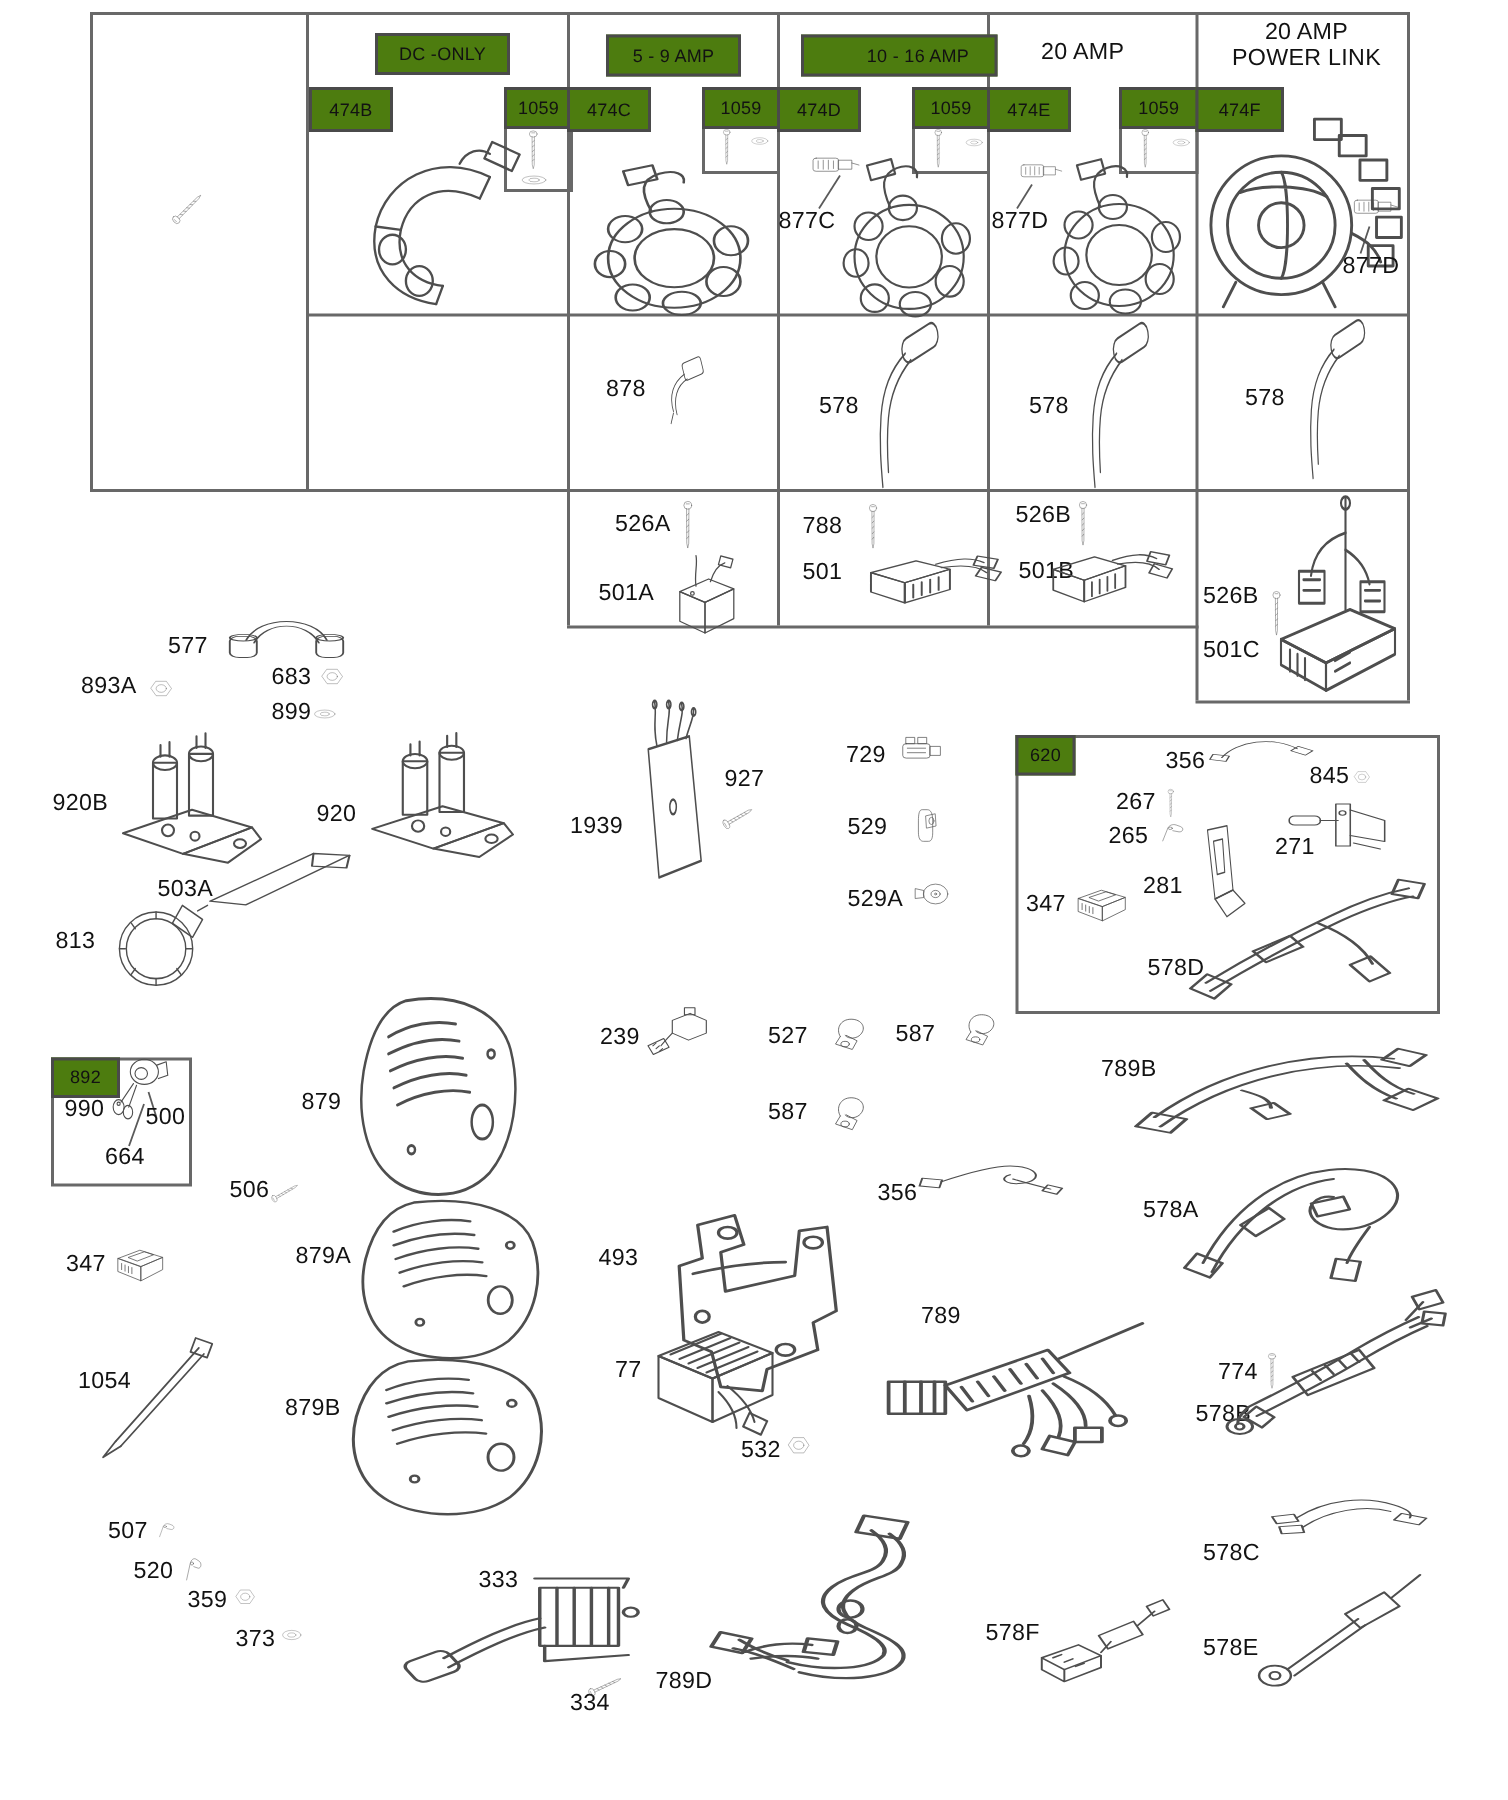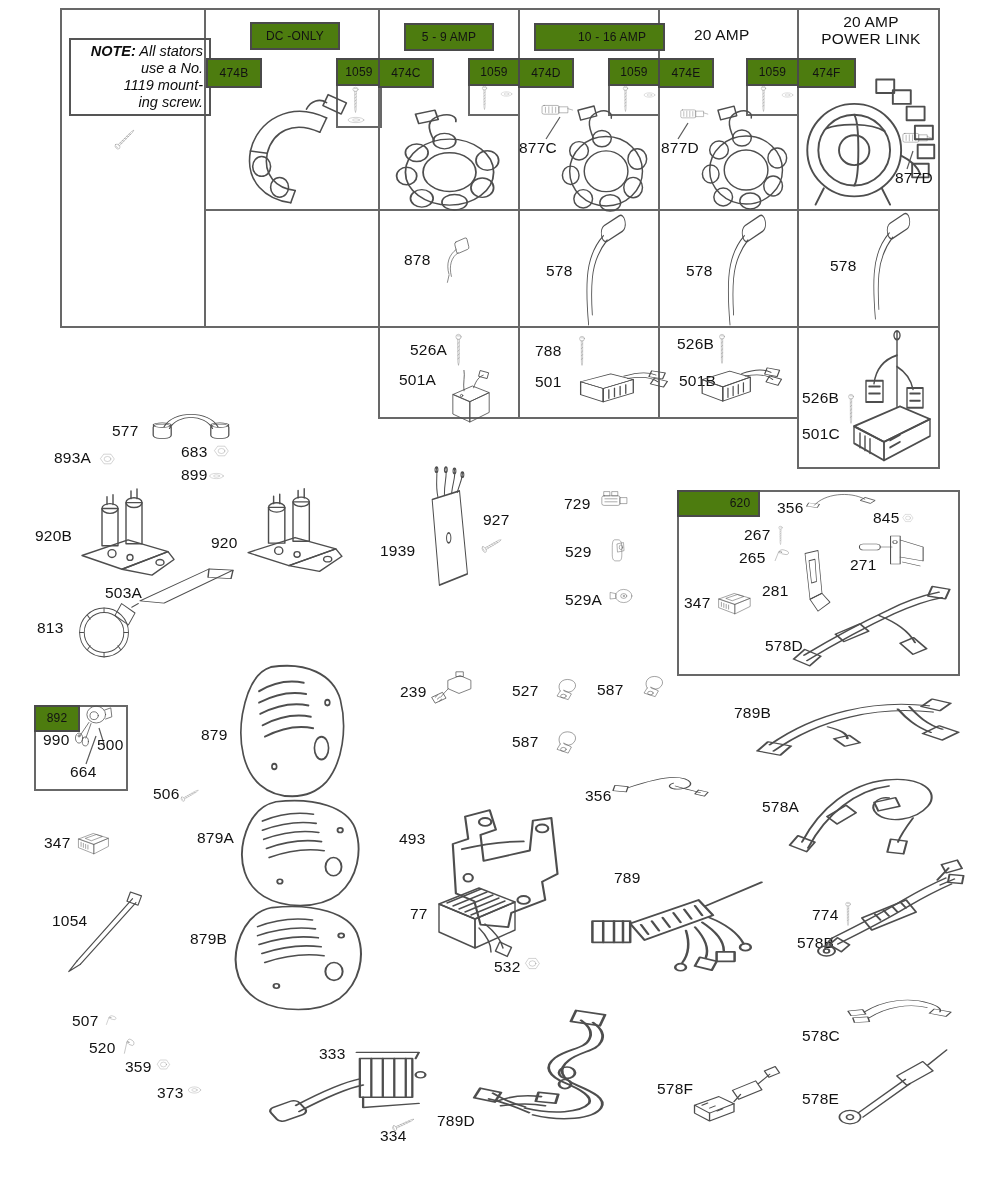--- a/index.html
+++ b/index.html
@@ -394,26 +394,20 @@
   <div class="hline" style="left:797px;top:467px;width:143px"></div>
 
   <div class="frame" style="left:336px;top:82px;width:42px;height:42px"></div>
   <div class="frame" style="left:468px;top:82px;width:48px;height:30px"></div>
   <div class="frame" style="left:608px;top:82px;width:48px;height:30px"></div>
   <div class="frame" style="left:746px;top:82px;width:49px;height:30px"></div>
 
   <div class="frame" style="left:677px;top:490px;width:279px;height:182px"></div>
   <div class="frame" style="left:34px;top:705px;width:90px;height:82px"></div>
 
-  <div class="notebox">
-    <div><b>NOTE:</b> <span>All stators</span></div>
-    <div>use a No.</div>
-    <div>1119 mount-</div>
-    <div>ing screw.</div>
-  </div>
 
   <svg id="overlay" width="1005" height="1200">
       <line x1="546" y1="139" x2="560" y2="117"></line>
       <line x1="678" y1="139" x2="688" y2="123"></line>
       <line x1="907" y1="169" x2="913" y2="151"></line>
       <line x1="86" y1="764" x2="96" y2="736"></line>
       <line x1="104" y1="744" x2="99" y2="728"></line>
     </svg>
 <div class="plabel pbox" style="left: 250px; top: 22px; width: 86px; height: 24px;">DC -ONLY</div>
     <div class="plabel pbox" style="left: 404px; top: 23px; width: 86px; height: 24px;">5 - 9 AMP</div>
@@ -423,21 +417,21 @@
 POWER LINK</div>
     <div class="plabel pbox" style="left: 206px; top: 58px; width: 52px; height: 26px;">474B</div>
     <div class="plabel pbox" style="left: 336px; top: 58px; width: 42px; height: 24px;">1059</div>
     <div class="plabel pbox" style="left: 378px; top: 58px; width: 52px; height: 26px;">474C</div>
     <div class="plabel pbox" style="left: 468px; top: 58px; width: 48px; height: 24px;">1059</div>
     <div class="plabel pbox" style="left: 518px; top: 58px; width: 52px; height: 26px;">474D</div>
     <div class="plabel pbox" style="left: 608px; top: 58px; width: 48px; height: 24px;">1059</div>
     <div class="plabel pbox" style="left: 658px; top: 58px; width: 52px; height: 26px;">474E</div>
     <div class="plabel pbox" style="left: 746px; top: 58px; width: 49px; height: 24px;">1059</div>
     <div class="plabel pbox" style="left: 797px; top: 58px; width: 55px; height: 26px;">474F</div>
-    <div class="plabel pbox" style="left: 677px; top: 490px; width: 36px; height: 23px; padding-left: 43px;">620</div>
+    <div class="plabel pbox" style="left: 677px; top: 490px; width: 36px; height: 23px;">620</div>
     <div class="plabel pbox" style="left: 34px; top: 705px; width: 42px; height: 23px;">892</div>
     <svg class="part" viewBox="0 0 100 100" preserveAspectRatio="none" style="left: 349px; top: 87px; width: 13px; height: 26px;">
       <use href="#sym-screw"></use>
     </svg>
     <svg class="part" viewBox="0 0 100 100" preserveAspectRatio="none" style="left: 345px; top: 114px; width: 22px; height: 12px;">
       <use href="#sym-washer"></use>
     </svg>
     <svg class="part" viewBox="0 0 100 100" preserveAspectRatio="none" style="left: 479px; top: 86px; width: 11px; height: 24px;">
       <use href="#sym-screw"></use>
     </svg>
@@ -499,21 +493,21 @@
       <use href="#sym-wire-diode"></use>
     </svg>
     <div class="plabel" style="left: 830px; top: 258px;">578</div>
     <svg class="part" viewBox="0 0 100 100" preserveAspectRatio="none" style="left: 858px; top: 216px; width: 58px; height: 106px;">
       <use href="#sym-wire-diode"></use>
     </svg>
     <div class="plabel" style="left: 410px; top: 342px;">526A</div>
     <svg class="part" viewBox="0 0 100 100" preserveAspectRatio="none" style="left: 452px; top: 334px; width: 13px; height: 32px;">
       <use href="#sym-screw"></use>
     </svg>
-    <div class="plabel" style="left: 399px; top: 372px;">501A</div>
+    <div class="plabel" style="left: 399px; top: 388px;">501A</div>
     <svg class="part" viewBox="0 0 100 100" preserveAspectRatio="none" style="left: 440px; top: 368px; width: 60px; height: 60px;">
       <use href="#sym-module-plain"></use>
     </svg>
     <div class="plabel" style="left: 535px; top: 343px;">788</div>
     <svg class="part" viewBox="0 0 100 100" preserveAspectRatio="none" style="left: 576px; top: 336px; width: 12px; height: 30px;">
       <use href="#sym-screw"></use>
     </svg>
     <div class="plabel" style="left: 535px; top: 374px;">501</div>
     <svg class="part" viewBox="0 0 100 100" preserveAspectRatio="none" style="left: 575px; top: 356px; width: 94px; height: 56px;">
       <use href="#sym-module-wires"></use>

